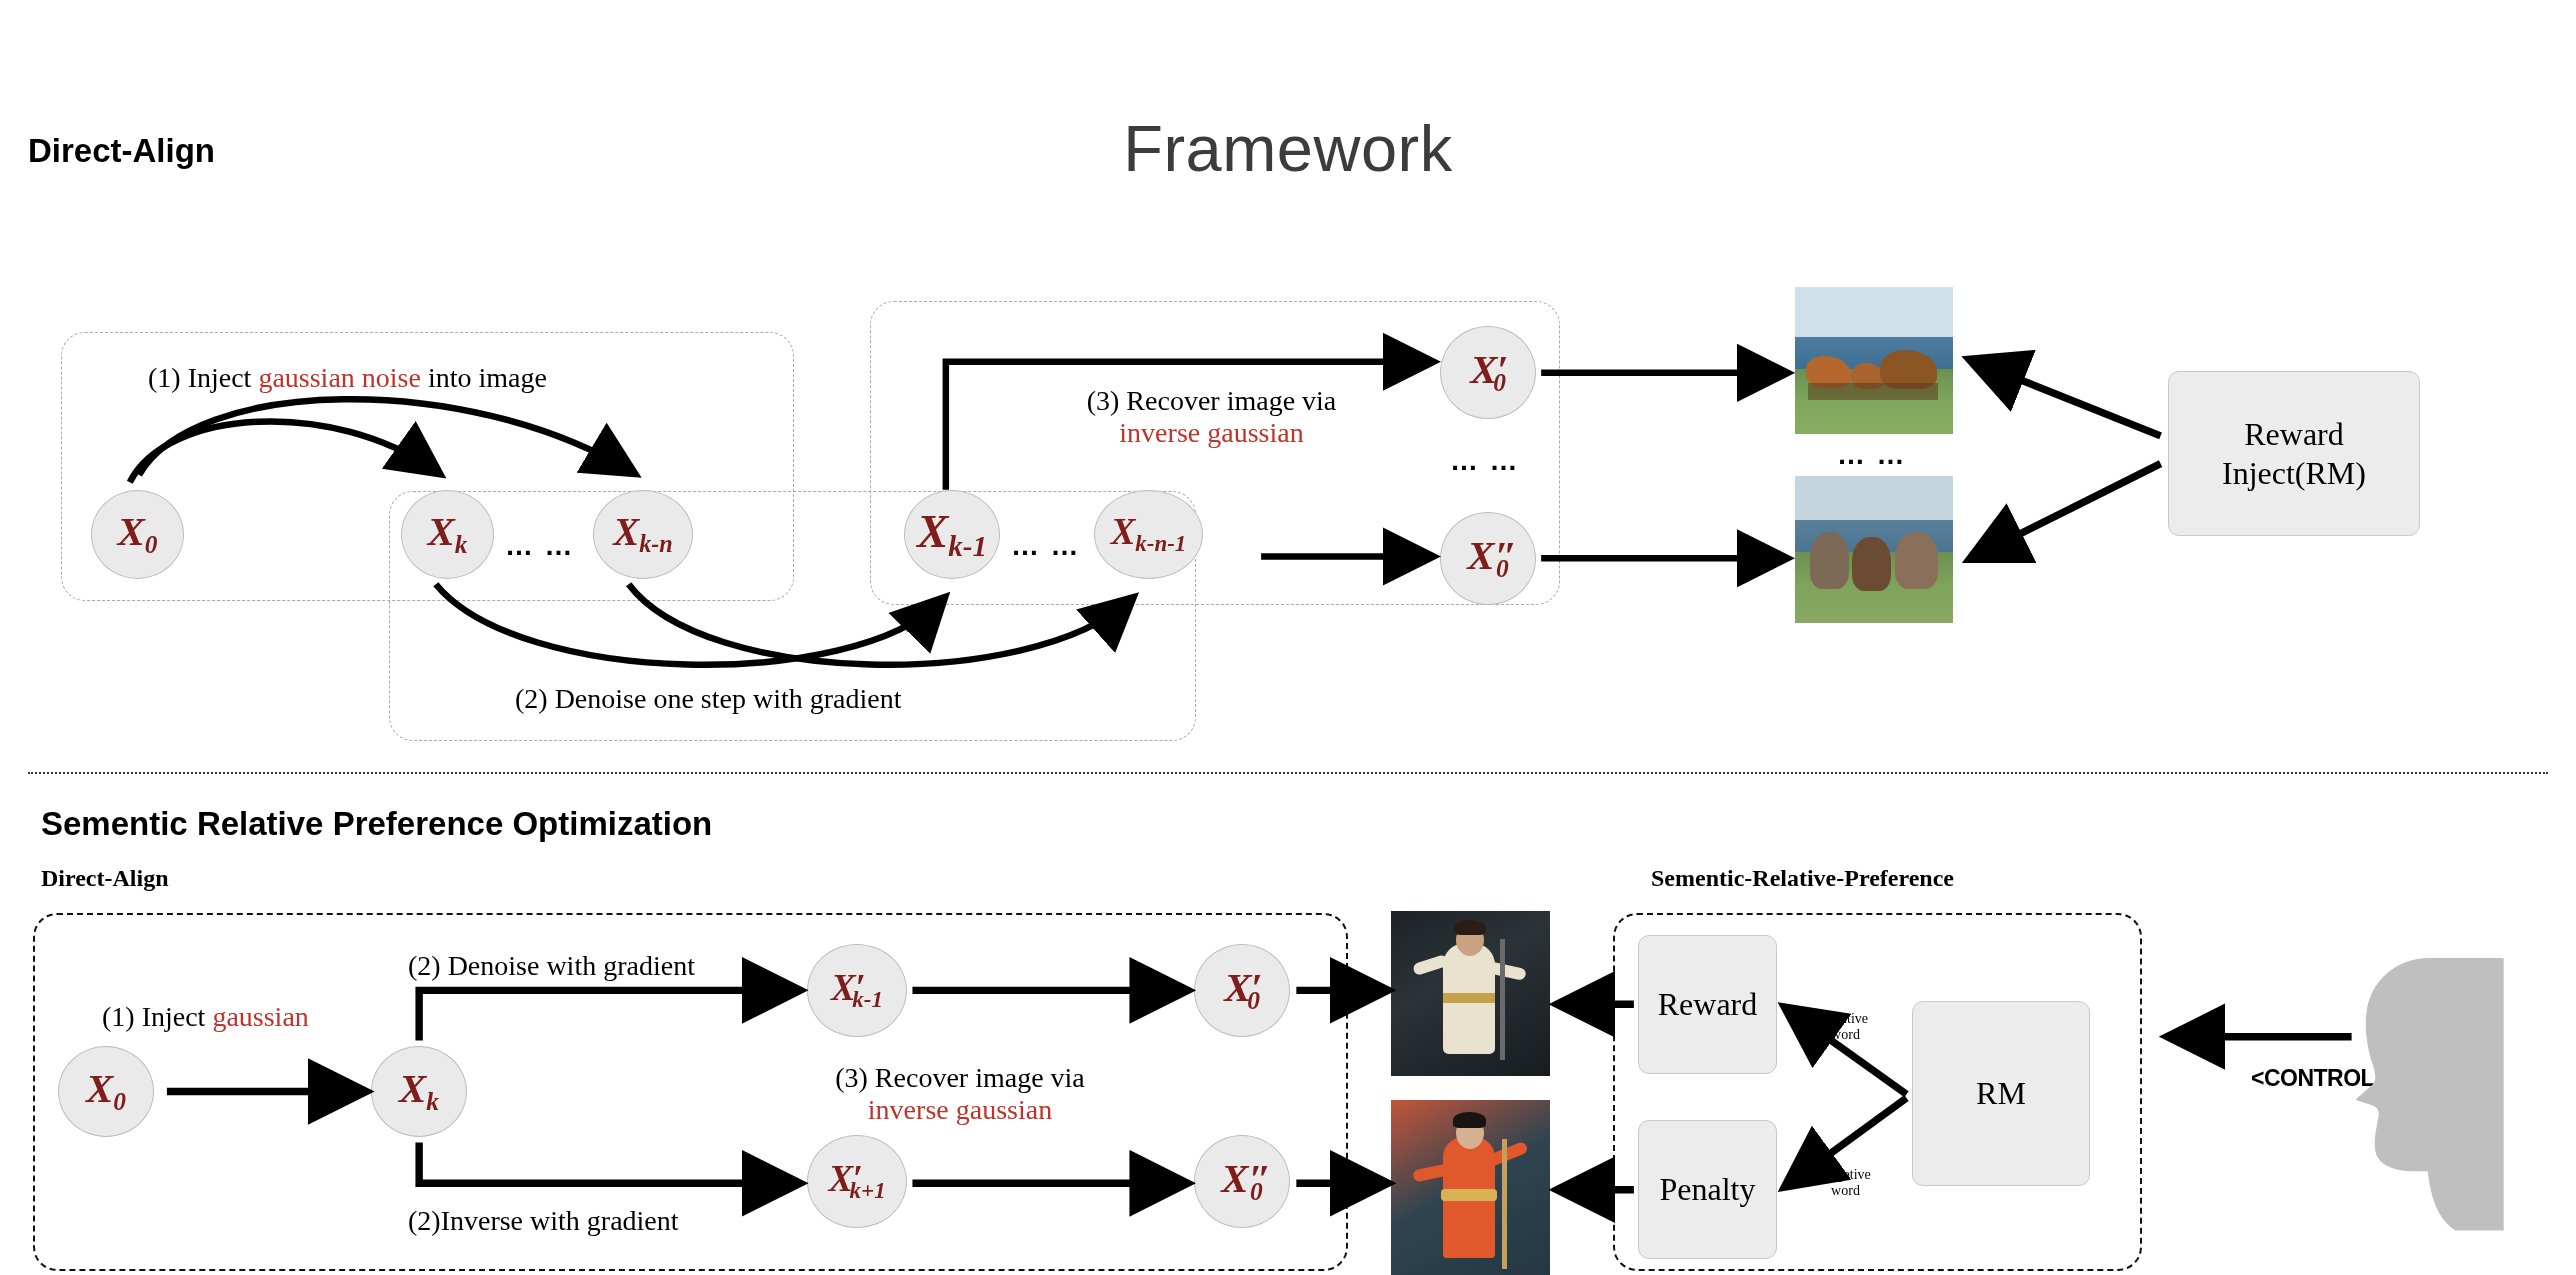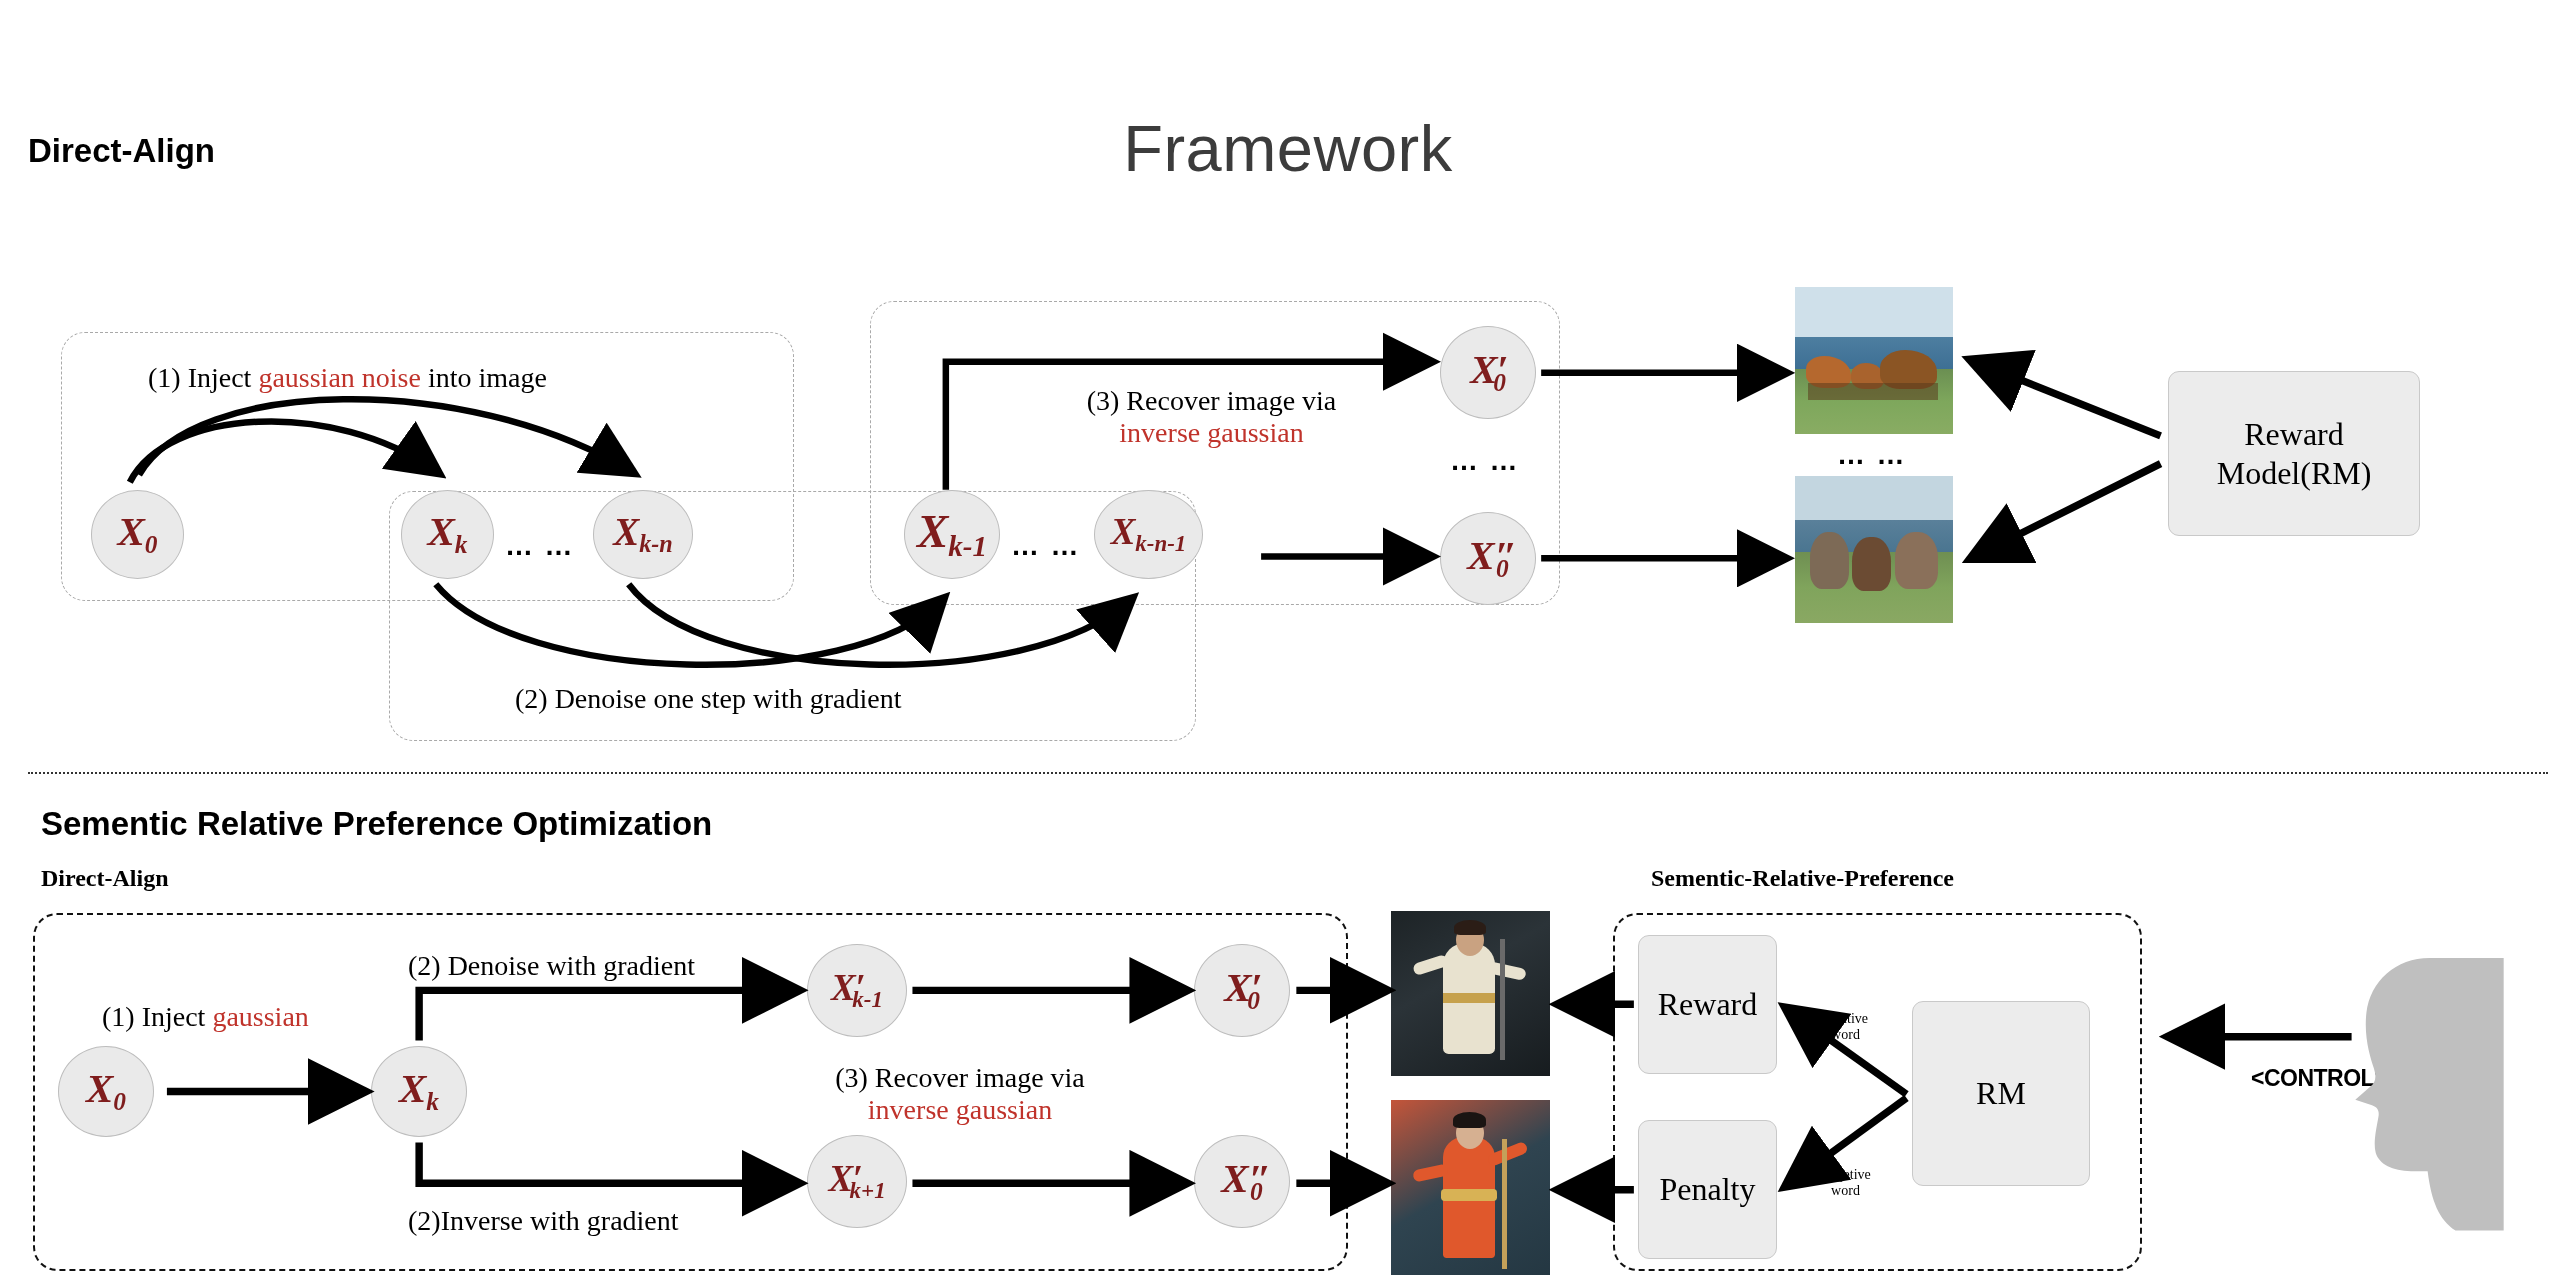--- a/index.html
+++ b/index.html
@@ -147,21 +147,21 @@
        linear-gradient(#c3d6e0 0%,#c3d6e0 30%,#5a809a 30%,#4a7590 52%,#6f8f52 52%,#80a45c 76%,#8aa863 100%);
        overflow:hidden;">
   <div class="abs" style="left:15px;top:56px;width:39px;height:57px;background:#7d6a56;border-radius:45% 45% 30% 30%;"></div>
   <div class="abs" style="left:57px;top:61px;width:39px;height:54px;background:#6b4b33;border-radius:45% 45% 30% 30%;"></div>
   <div class="abs" style="left:100px;top:56px;width:43px;height:57px;background:#8a705a;border-radius:45% 45% 30% 30%;"></div>
 </div>
 
 <div class="abs gbox" style="left:2168px;top:371px;width:252px;height:165px;">
   <div>
     <div>Reward</div>
-    <div>Model(RM)</div>
+    <div>Inject(RM)</div>
   </div>
 </div>
 
 <div class="abs sep"></div>
 
 <div class="abs section-title" style="left:41px;top:805px;">Sementic Relative Preference Optimization</div>
 
 <div class="abs subsection-title" style="left:41px;top:865px;">Direct-Align</div>
 
 <div class="abs subsection-title" style="left:1651px;top:865px;">Sementic-Relative-Preference</div>

